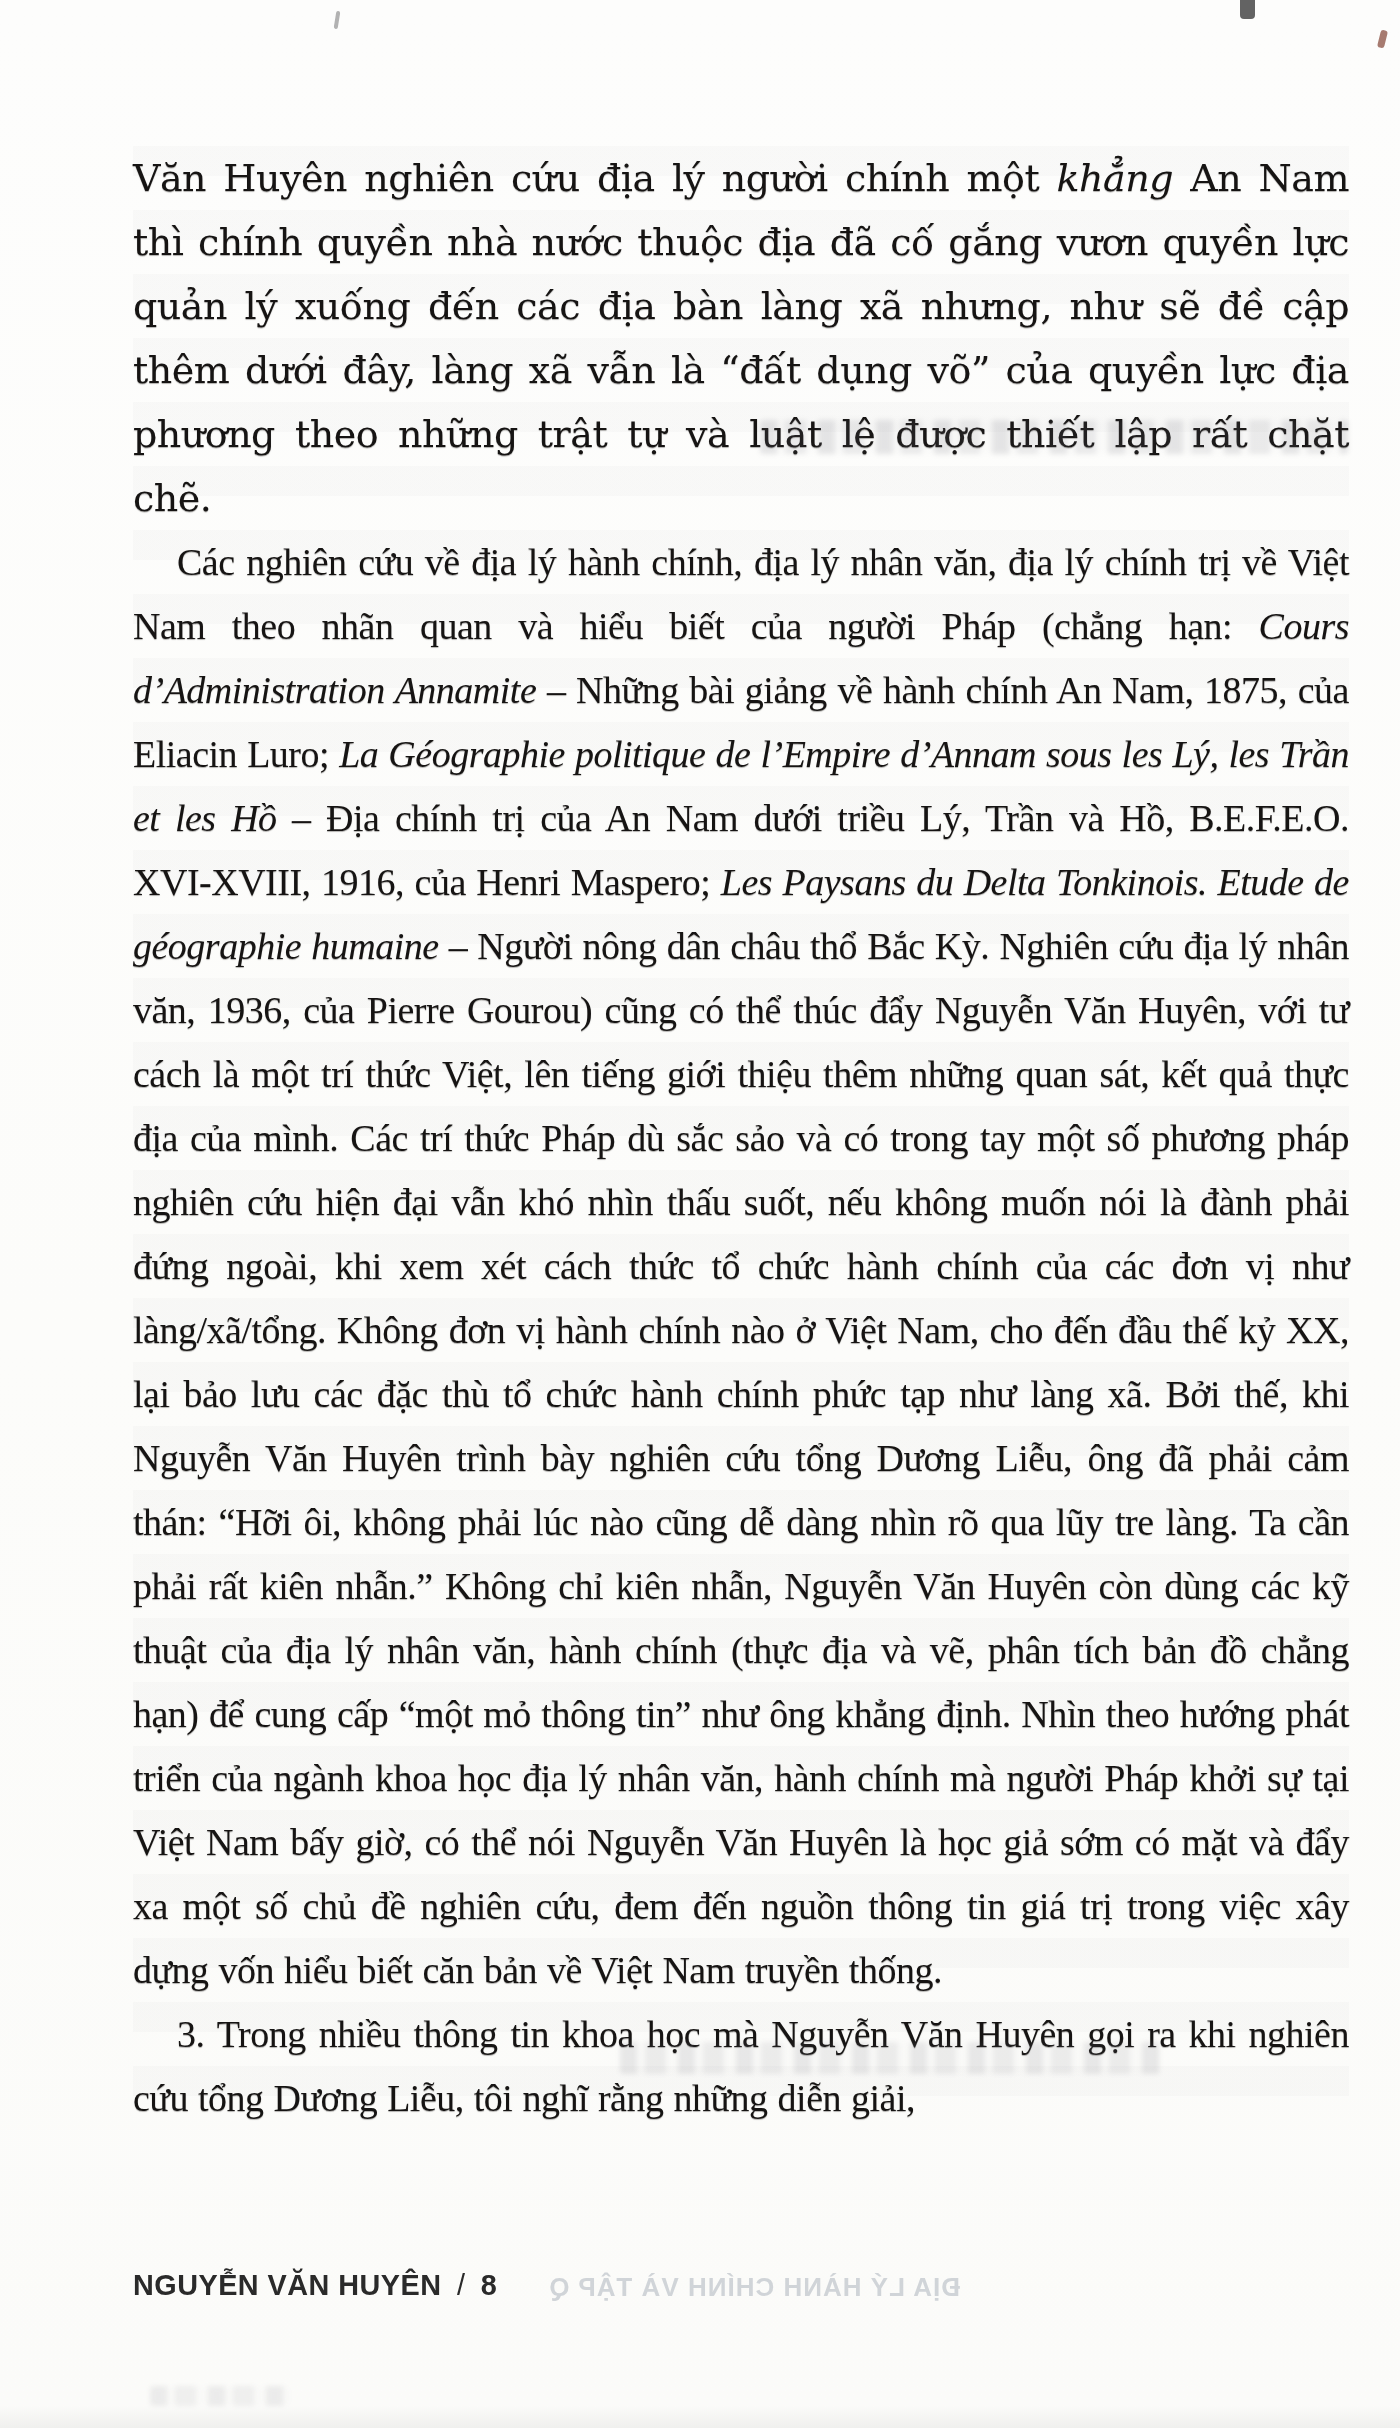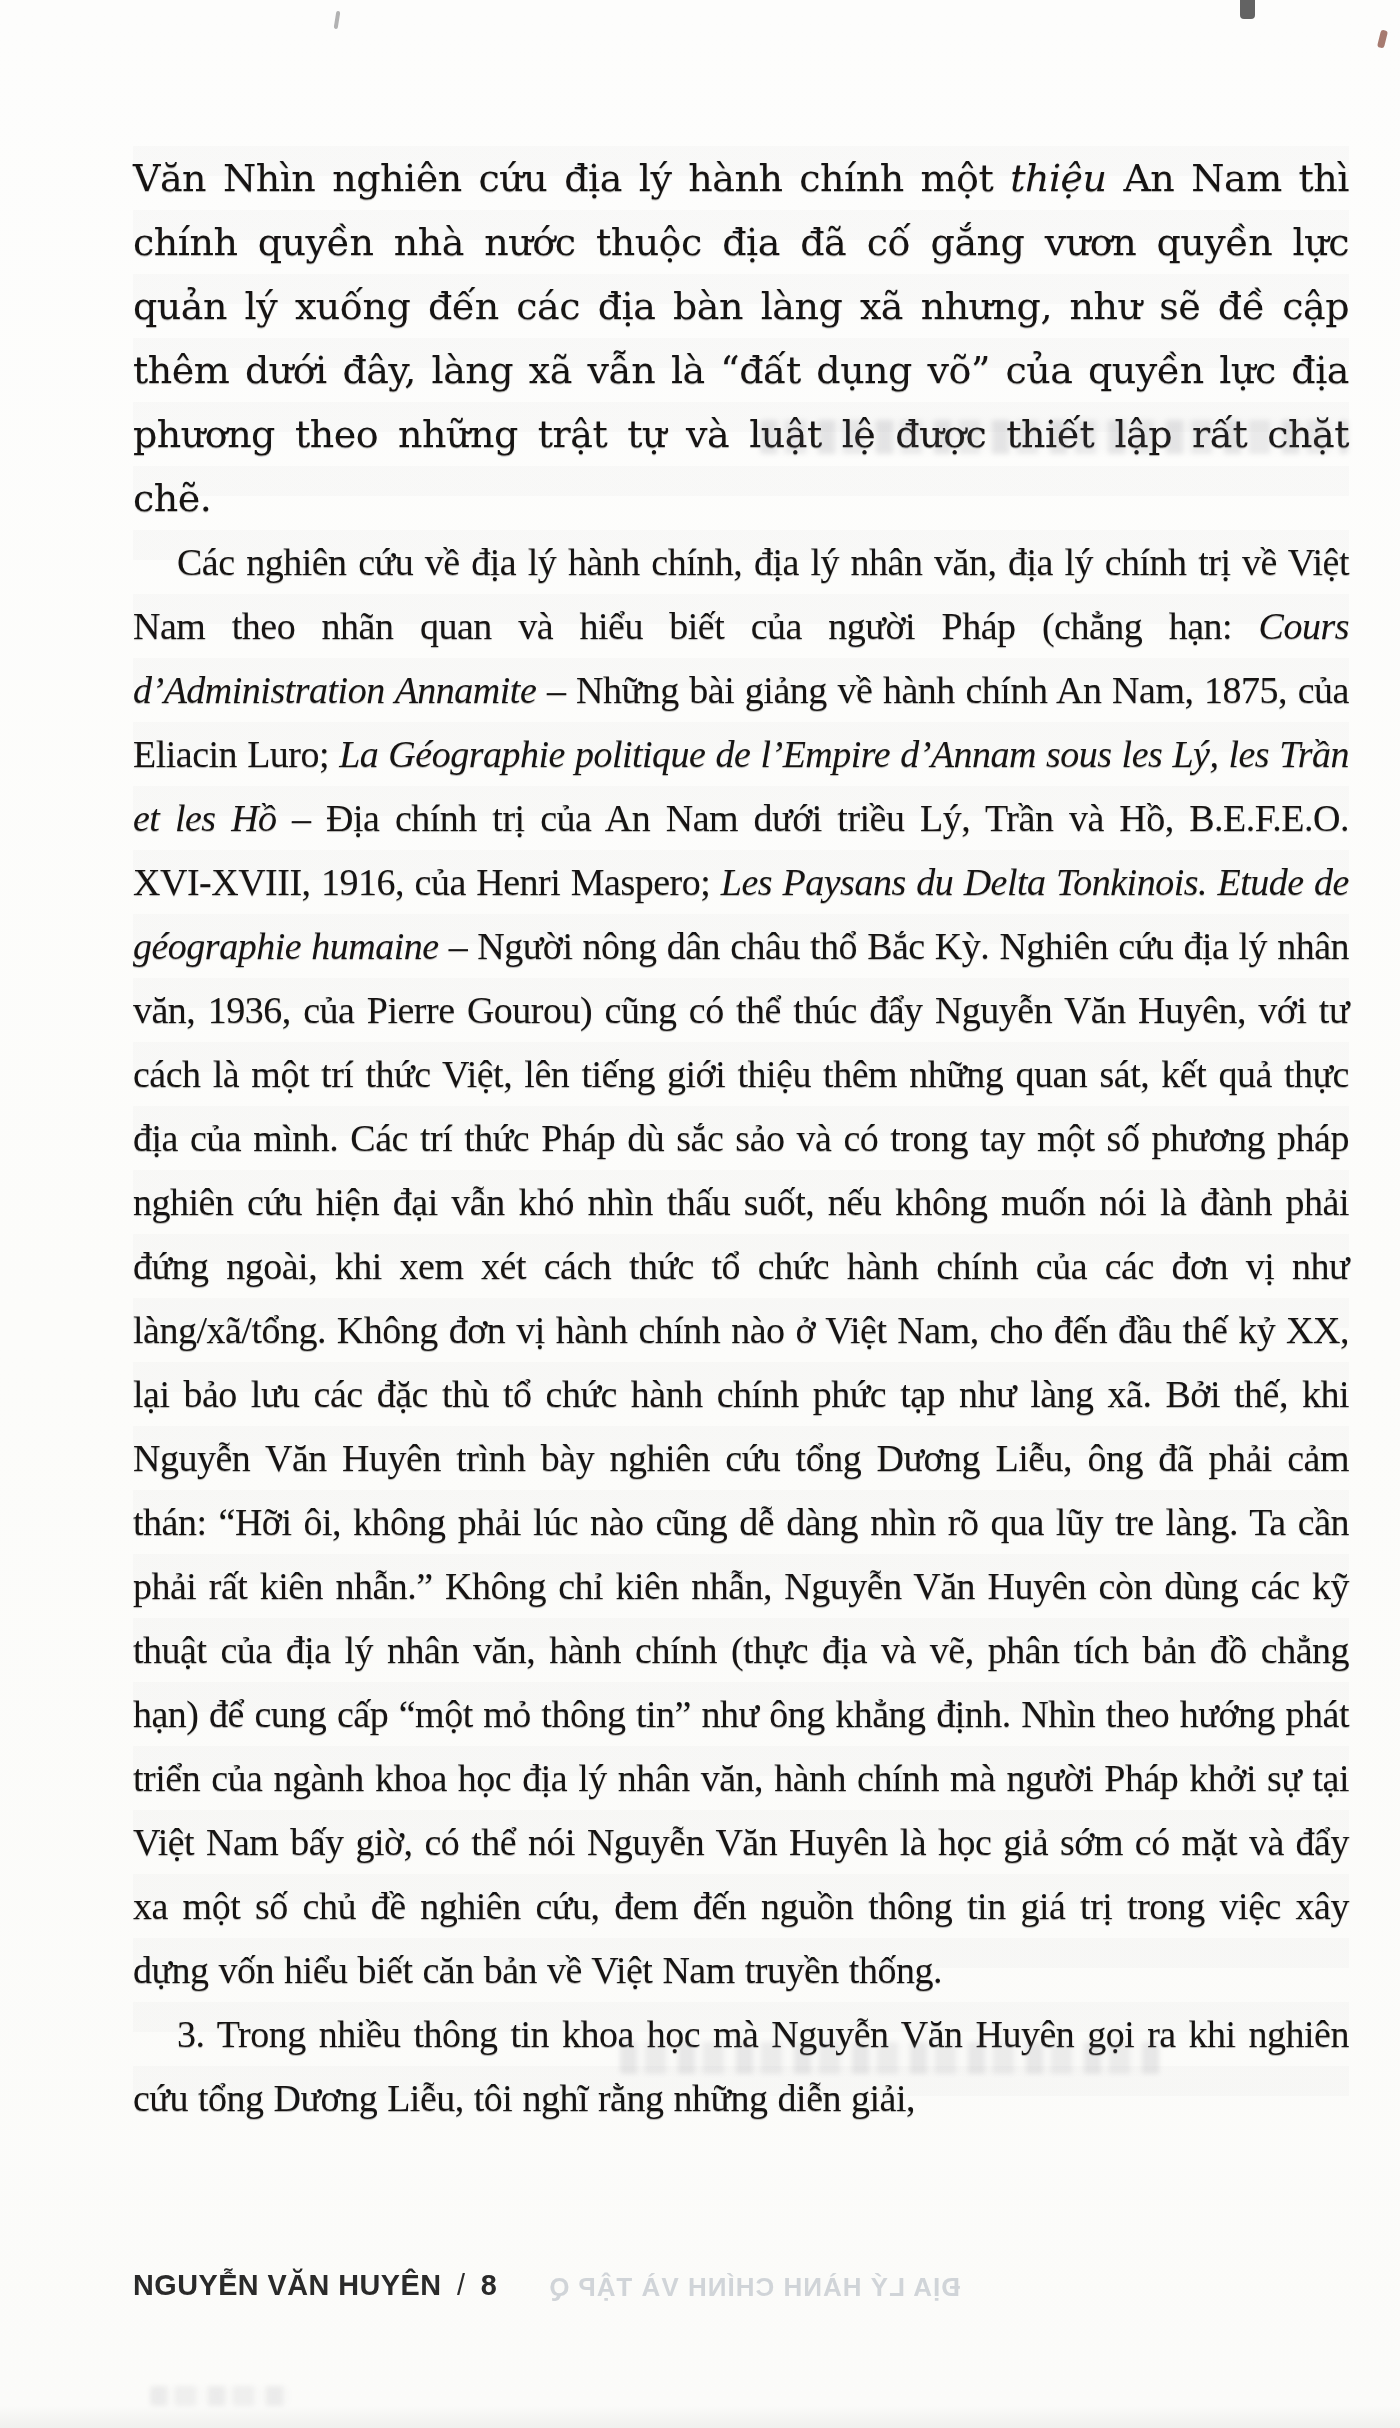--- a/index.html
+++ b/index.html
@@ -83,21 +83,21 @@
     position:absolute;left:0;top:2406px;width:1400px;height:22px;
     background:linear-gradient(to bottom,rgba(255,255,255,0),rgba(140,140,140,0.10));
   }
 </style>
 </head>
 <body>
 
 <div class="page">
 
   <div class="text-col">
-      <p class="para"><span>Văn Nhìn nghiên cứu địa lý hành chính một </span><span class="it">thiệu</span><span> An Nam thì chính quyền nhà nước thuộc địa đã cố gắng vươn quyền lực quản lý xuống đến các địa bàn làng xã nhưng, như sẽ đề cập thêm dưới đây, làng xã vẫn là “đất dụng võ” của quyền lực địa phương theo những trật tự và luật lệ được thiết lập rất chặt chẽ.</span></p>
+      <p class="para"><span>Văn Huyên nghiên cứu địa lý người chính một </span><span class="it">khẳng</span><span> An Nam thì chính quyền nhà nước thuộc địa đã cố gắng vươn quyền lực quản lý xuống đến các địa bàn làng xã nhưng, như sẽ đề cập thêm dưới đây, làng xã vẫn là “đất dụng võ” của quyền lực địa phương theo những trật tự và luật lệ được thiết lập rất chặt chẽ.</span></p>
       <p class="para indent"><span>Các nghiên cứu về địa lý hành chính, địa lý nhân văn, địa lý chính trị về Việt Nam theo nhãn quan và hiểu biết của người Pháp (chẳng hạn: </span><span class="it">Cours d’Administration Annamite</span><span> – Những bài giảng về hành chính An Nam, 1875, của Eliacin Luro; </span><span class="it">La Géographie politique de l’Empire d’Annam sous les Lý, les Trần et les Hồ</span><span> – Địa chính trị của An Nam dưới triều Lý, Trần và Hồ, B.E.F.E.O. XVI-XVIII, 1916, của Henri Maspero; </span><span class="it">Les Paysans du Delta Tonkinois. Etude de géographie humaine</span><span> – Người nông dân châu thổ Bắc Kỳ. Nghiên cứu địa lý nhân văn, 1936, của Pierre Gourou) cũng có thể thúc đẩy Nguyễn Văn Huyên, với tư cách là một trí thức Việt, lên tiếng giới thiệu thêm những quan sát, kết quả thực địa của mình. Các trí thức Pháp dù sắc sảo và có trong tay một số phương pháp nghiên cứu hiện đại vẫn khó nhìn thấu suốt, nếu không muốn nói là đành phải đứng ngoài, khi xem xét cách thức tổ chức hành chính của các đơn vị như làng/xã/tổng. Không đơn vị hành chính nào ở Việt Nam, cho đến đầu thế kỷ XX, lại bảo lưu các đặc thù tổ chức hành chính phức tạp như làng xã. Bởi thế, khi Nguyễn Văn Huyên trình bày nghiên cứu tổng Dương Liễu, ông đã phải cảm thán: “Hỡi ôi, không phải lúc nào cũng dễ dàng nhìn rõ qua lũy tre làng. Ta cần phải rất kiên nhẫn.” Không chỉ kiên nhẫn, Nguyễn Văn Huyên còn dùng các kỹ thuật của địa lý nhân văn, hành chính (thực địa và vẽ, phân tích bản đồ chẳng hạn) để cung cấp “một mỏ thông tin” như ông khẳng định. Nhìn theo hướng phát triển của ngành khoa học địa lý nhân văn, hành chính mà người Pháp khởi sự tại Việt Nam bấy giờ, có thể nói Nguyễn Văn Huyên là học giả sớm có mặt và đẩy xa một số chủ đề nghiên cứu, đem đến nguồn thông tin giá trị trong việc xây dựng vốn hiểu biết căn bản về Việt Nam truyền thống.</span></p>
       <p class="para indent"><span>3. Trong nhiều thông tin khoa học mà Nguyễn Văn Huyên gọi ra khi nghiên cứu tổng Dương Liễu, tôi nghĩ rằng những diễn giải,</span></p>
     </div>
 
   <div class="smudge" style="left:760px;top:420px;width:588px;height:34px;opacity:.50;"></div>
   <div class="smudge" style="left:620px;top:2042px;width:540px;height:32px;opacity:.42;"></div>
   <div class="smudge" style="left:150px;top:2386px;width:140px;height:20px;opacity:.32;"></div>
 
   <div class="footer">
     <span>NGUYỄN VĂN HUYÊN</span><span class="sep">/</span><span>8</span>

